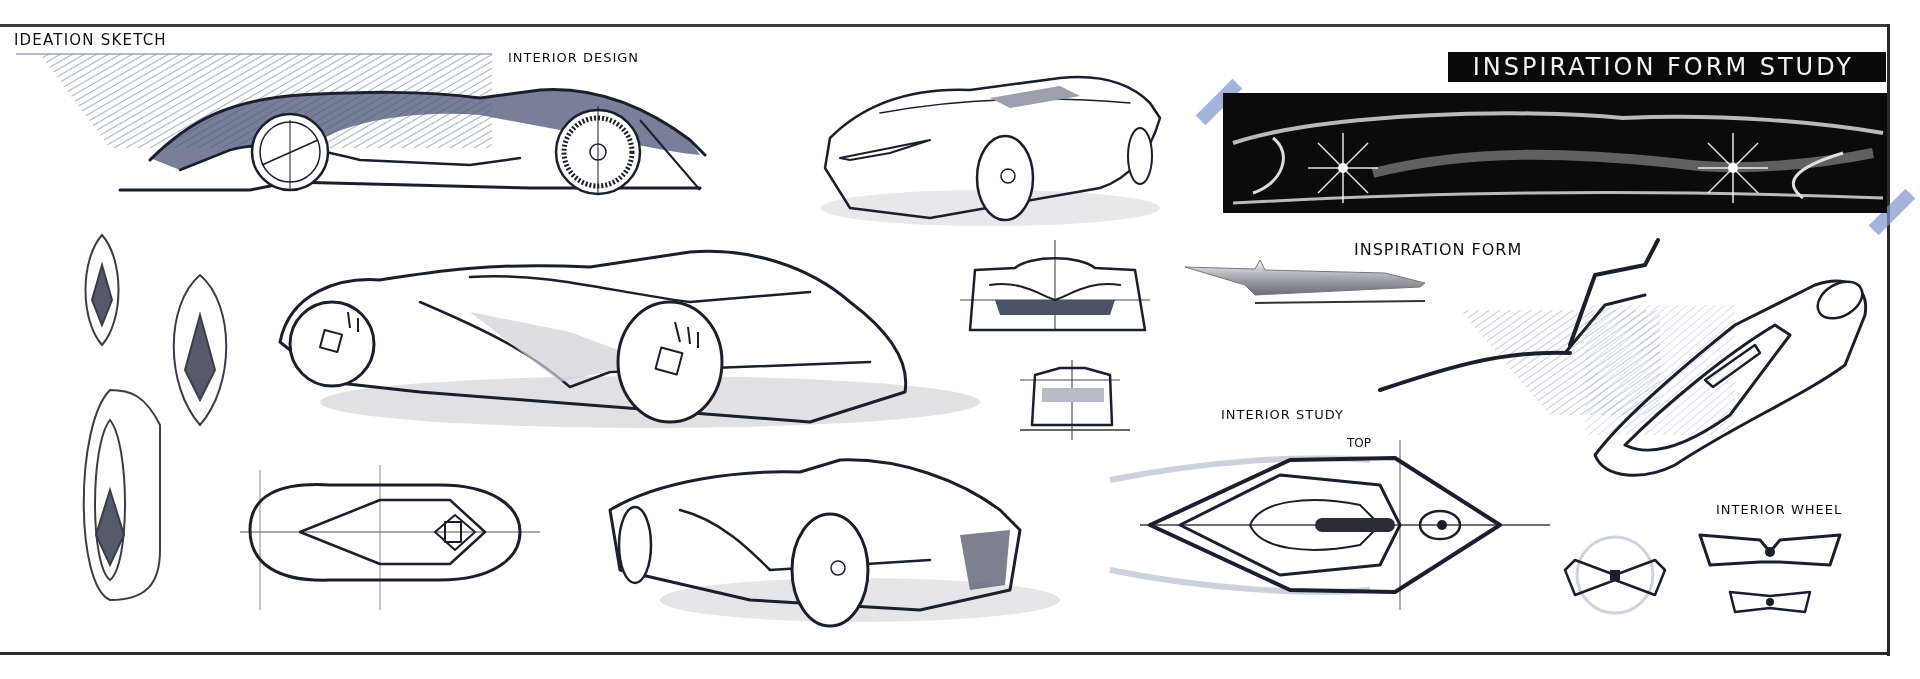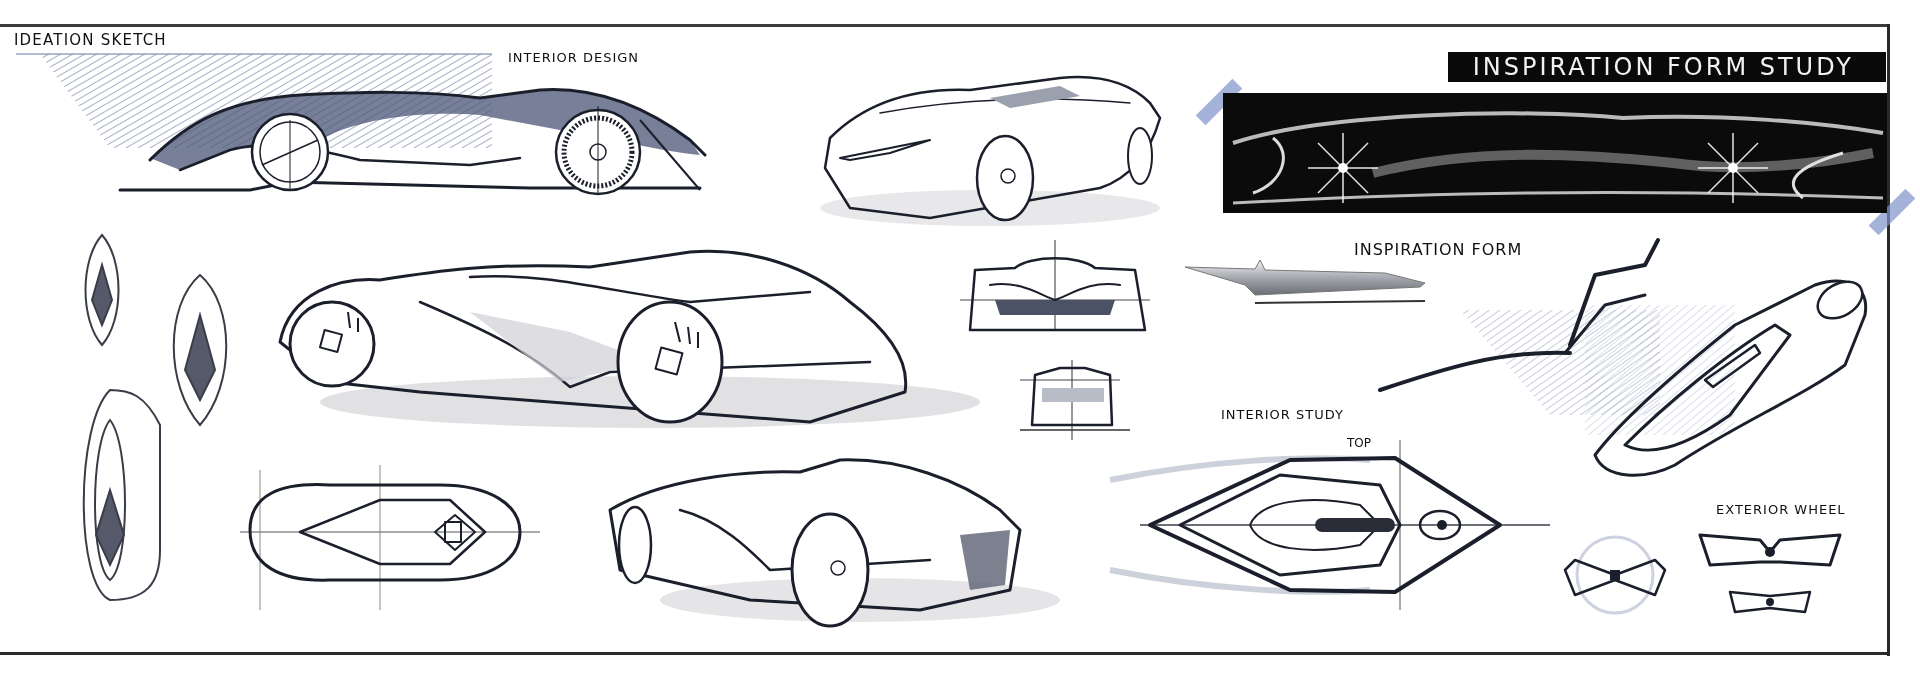--- a/index.html
+++ b/index.html
@@ -25,21 +25,21 @@
 <div class="frame-right"></div>
 <div class="frame-bottom"></div>
 
 <div class="label big" style="left:14px;top:31px;"></div>
 <div class="label big" style="left:14px;top:31px;">IDEATION SKETCH</div>
 <div class="label" style="left:508px;top:50px;">INTERIOR DESIGN</div>
 <div class="banner">INSPIRATION FORM STUDY</div>
 <div class="label" style="left:1354px;top:240px;font-size:16px;">INSPIRATION FORM</div>
 <div class="label" style="left:1221px;top:407px;">INTERIOR STUDY</div>
 <div class="label" style="left:1347px;top:436px;font-size:12px;letter-spacing:0;">TOP</div>
-<div class="label" style="left:1716px;top:502px;">EXTERIOR WHEEL</div>
+<div class="label" style="left:1716px;top:502px;">INTERIOR WHEEL</div>
 
 <div class="accent" style="left:1212px;top:76px;"></div>
 <div class="accent" style="left:1885px;top:186px;"></div>
 
 <svg class="sk" style="left:0;top:40px;" width="760" height="160">
   <defs>
     <pattern id="hatch" width="6" height="6" patternUnits="userSpaceOnUse" patternTransform="rotate(60)">
       <line x1="0" y1="0" x2="0" y2="6" stroke="#6b78a3" stroke-width="1.6"></line>
     </pattern>
   </defs>

